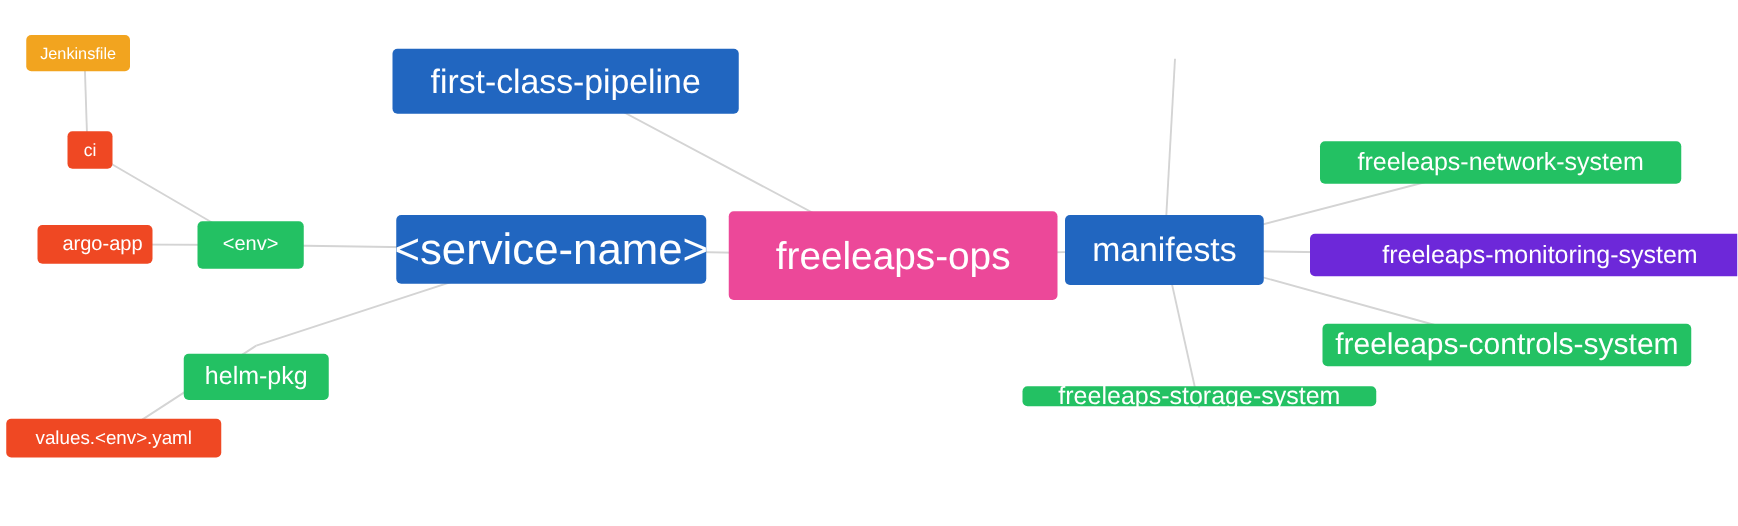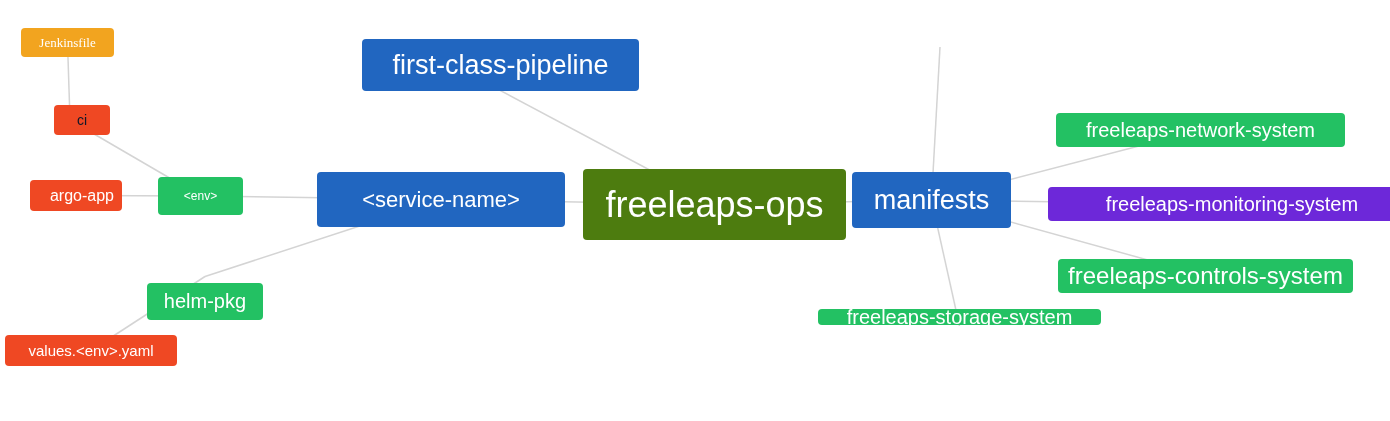--- a/index.html
+++ b/index.html
@@ -56,28 +56,28 @@
       <line x1="441" y1="199.5" x2="714.5" y2="204.5" stroke="#d4d4d4" stroke-width="1.5"></line>
       <line x1="452.5" y1="65" x2="714.5" y2="204.5" stroke="#d4d4d4" stroke-width="1.5"></line>
       <line x1="714.5" y1="204.5" x2="931.5" y2="200" stroke="#d4d4d4" stroke-width="1.5"></line>
       <line x1="931.5" y1="200" x2="940" y2="47" stroke="#d4d4d4" stroke-width="1.5"></line>
       <line x1="931.5" y1="200" x2="1200.5" y2="130" stroke="#d4d4d4" stroke-width="1.5"></line>
       <line x1="931.5" y1="200" x2="1213" y2="204" stroke="#d4d4d4" stroke-width="1.5"></line>
       <line x1="931.5" y1="200" x2="1205.5" y2="276" stroke="#d4d4d4" stroke-width="1.5"></line>
       <line x1="931.5" y1="200" x2="959.5" y2="326" stroke="#d4d4d4" stroke-width="1.5"></line>
     </svg>
   <div class="node-layer">
-      <div class="node" style="left: 21px; top: 28px; width: 93px; height: 29px; background: rgb(242, 164, 31); font-size: 13px; color: rgb(255, 255, 255); font-family: Liberation Serif, serif;">Jenkinsfile</div>
-      <div class="node" style="left: 54px; top: 105px; width: 56px; height: 30px; background: rgb(239, 72, 35); font-size: 14px; color: #0f172a;">ci</div>
+      <div class="node" style="left: 21px; top: 28px; width: 83px; height: 29px; background: rgb(242, 164, 31); font-size: 13px; color: rgb(255, 255, 255);">Jenkinsfile</div>
+      <div class="node" style="left: 54px; top: 105px; width: 36px; height: 30px; background: rgb(239, 72, 35); font-size: 14px; color: #ffffff;">ci</div>
       <div class="node" style="left: 30px; top: 180px; width: 92px; height: 31px; background: rgb(239, 72, 35); font-size: 16px; color: rgb(255, 255, 255); padding-left: 12px;">argo-app</div>
-      <div class="node" style="left: 158px; top: 177px; width: 85px; height: 38px; background: rgb(35, 193, 99); font-size: 12px; color: rgb(255, 255, 255);">&lt;env&gt;</div>
+      <div class="node" style="left: 158px; top: 177px; width: 85px; height: 38px; background: rgb(35, 193, 99); font-size: 16px; color: rgb(255, 255, 255);">&lt;env&gt;</div>
       <div class="node" style="left: 147px; top: 258px; width: 116px; height: 37px; background: rgb(35, 193, 99); font-size: 20px; color: rgb(255, 255, 255); margin-top: 25px;">helm-pkg</div>
       <div class="node" style="left: 5px; top: 335px; width: 172px; height: 31px; background: rgb(239, 72, 35); font-size: 15px; color: rgb(255, 255, 255);">values.&lt;env&gt;.yaml</div>
-      <div class="node" style="left: 314px; top: 39px; width: 277px; height: 52px; background: rgb(33, 102, 192); font-size: 27px; color: rgb(255, 255, 255); margin-left: 48px;">first-class-pipeline</div>
-      <div class="node" style="left: 317px; top: 172px; width: 248px; height: 55px; background: rgb(33, 102, 192); font-size: 22px; color: rgb(255, 255, 255);">&lt;service-name&gt;</div>
-      <div class="node" style="left: 583px; top: 169px; width: 263px; height: 71px; background: #4d7c0f; font-size: 36px; color: rgb(255, 255, 255);">freeleaps-ops</div>
+      <div class="node" style="left: 314px; top: 39px; width: 277px; height: 52px; background: rgb(33, 102, 192); font-size: 27px; color: rgb(255, 255, 255);">first-class-pipeline</div>
+      <div class="node" style="left: 317px; top: 172px; width: 248px; height: 55px; background: rgb(33, 102, 192); font-size: 35px; color: rgb(255, 255, 255);">&lt;service-name&gt;</div>
+      <div class="node" style="left: 583px; top: 169px; width: 263px; height: 71px; background: #ec4899; font-size: 31px; color: rgb(255, 255, 255);">freeleaps-ops</div>
       <div class="node" style="left: 852px; top: 172px; width: 159px; height: 56px; background: rgb(33, 102, 192); font-size: 27px; color: rgb(255, 255, 255);">manifests</div>
       <div class="node" style="left: 1056px; top: 113px; width: 289px; height: 34px; background: rgb(35, 193, 99); font-size: 20px; color: rgb(255, 255, 255);">freeleaps-network-system</div>
       <div class="node" style="left: 1048px; top: 187px; width: 368px; height: 34px; background: #6d28d9; font-size: 20px; color: rgb(255, 255, 255);">freeleaps-monitoring-system</div>
       <div class="node" style="left: 1058px; top: 259px; width: 295px; height: 34px; background: rgb(35, 193, 99); font-size: 24px; color: rgb(255, 255, 255);">freeleaps-controls-system</div>
       <div class="node" style="left: 818px; top: 309px; width: 283px; height: 16px; background: rgb(35, 193, 99); font-size: 20px; color: rgb(255, 255, 255);">freeleaps-storage-system</div>
     </div>
 </div>
 
 </body></html>

